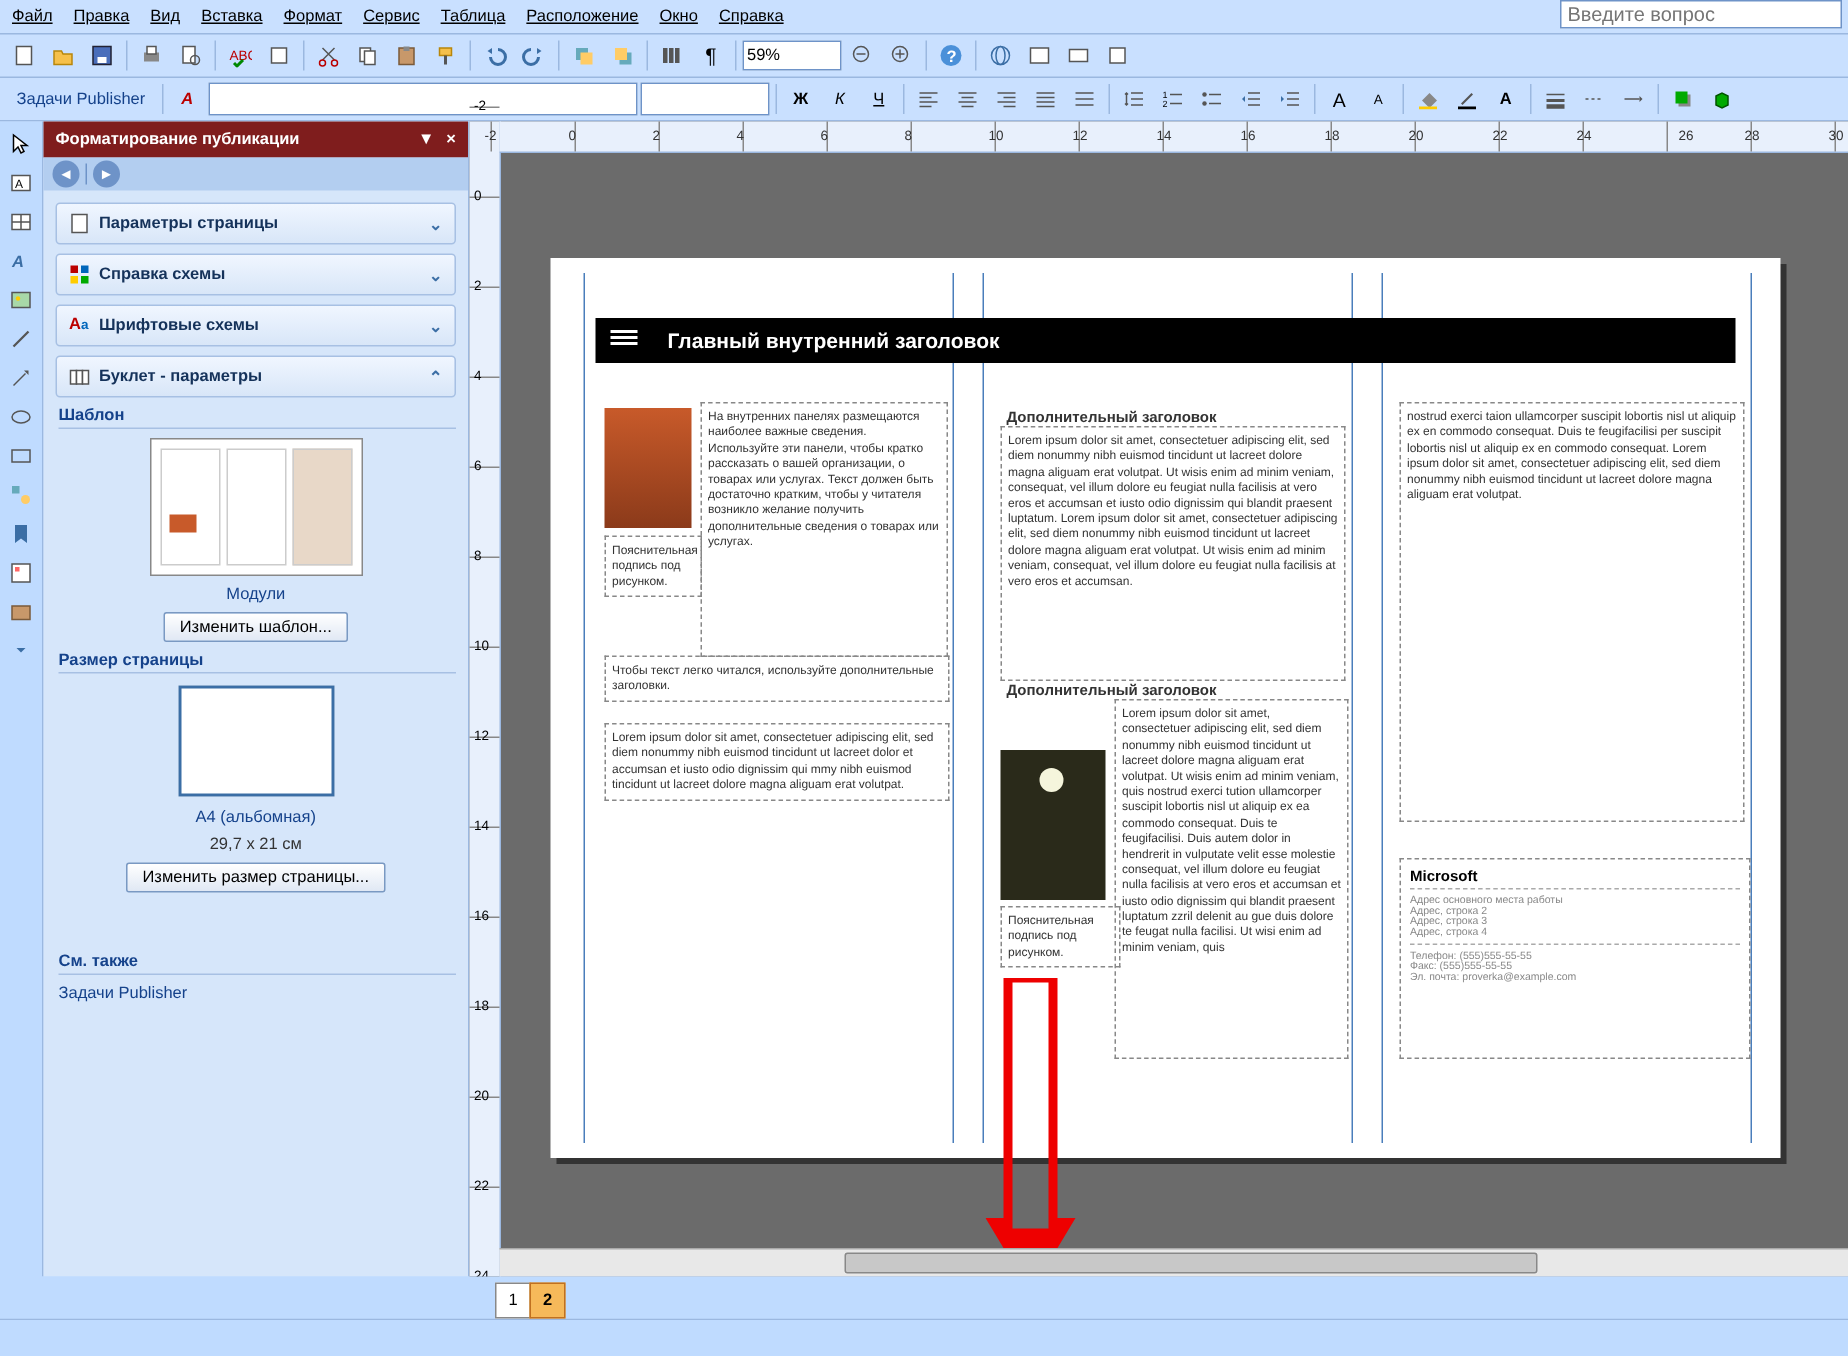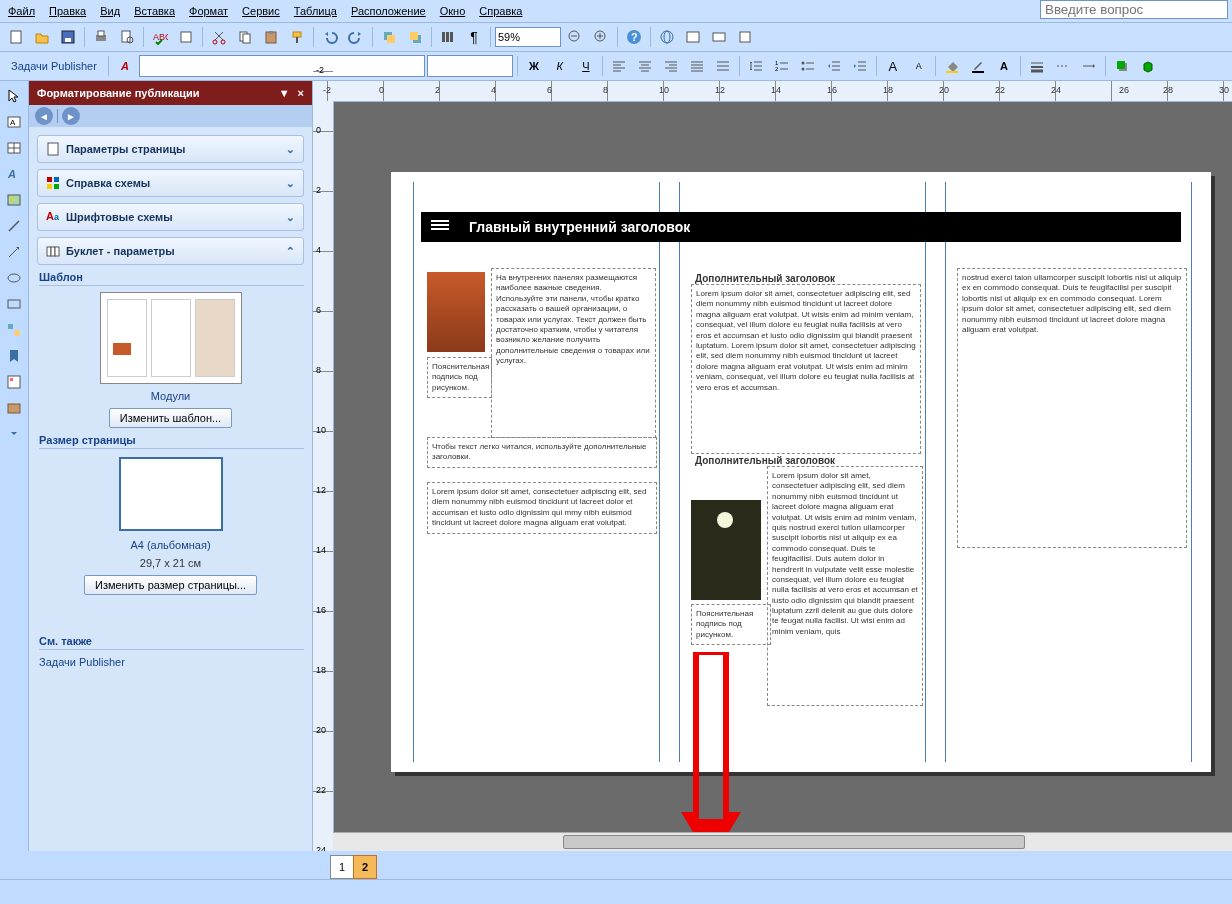--- a/index.html
+++ b/index.html
@@ -29,21 +29,21 @@
 .subhead{color:#15428B;font-weight:bold;margin:6px 0 4px 2px;border-bottom:1px solid #A7C0E3;padding-bottom:2px}
 .thumb{width:140px;height:90px;background:#fff;border:1px solid #888;margin:6px auto;display:block;position:relative}
 .thumbcap{text-align:center;color:#15428B;margin-bottom:6px}
 .btn{display:block;margin:4px auto;background:linear-gradient(#fff,#E0E8F4);border:1px solid #7A99C2;border-radius:2px;padding:3px 10px;font-size:11px;cursor:default}
 .pagesizebox{width:100px;height:70px;border:2px solid #3B6EA5;margin:8px auto;background:#fff}
 .seealso{margin-top:40px}
 .link{color:#15428B;margin:6px 2px;cursor:default}
 .canvaswrap{flex:1;position:relative;background:#6B6B6B;display:flex;flex-direction:column}
 .rulertop{height:20px;background:#E8F0FC;border-bottom:1px solid #9BB8E0;position:relative;margin-left:20px}
 .rulerleft{width:20px;background:#E8F0FC;border-right:1px solid #9BB8E0;position:absolute;left:0;top:0;bottom:0}
-.canvas{flex:1;overflow:hidden;position:relative;margin-left:28px}
+.canvas{flex:1;overflow:hidden;position:relative;margin-left:4px}
 .page{position:absolute;left:50px;top:70px;width:820px;height:600px;background:#fff;box-shadow:4px 4px 0 #333}
 .col{position:absolute;top:10px;bottom:10px;border-left:1px solid #4A7EBB;border-right:1px solid #4A7EBB}
 .c1{left:22px;width:245px}
 .c2{left:288px;width:245px}
 .c3{left:554px;width:245px}
 .titlebar{position:absolute;left:30px;right:30px;top:40px;height:30px;background:#000;color:#fff;display:flex;align-items:center;padding:0 10px;font-size:14px;font-weight:bold}
 .titlebar .tico{width:18px;height:14px;margin-right:20px;display:flex;flex-direction:column;gap:2px}
 .titlebar .tico span{height:2px;background:#fff}
 .tbox{position:absolute;border:1px dashed #888;padding:4px;font-size:8px;line-height:1.3;color:#333}
 .img1{position:absolute;left:36px;top:100px;width:58px;height:80px;background:linear-gradient(#C85A2A,#8B3A1A)}
@@ -627,20 +627,30 @@
 
         <div class="tbox" style="left:300px;top:96px;width:220px;font-weight:bold;font-size:10px;border:none">Дополнительный заголовок</div>
         <div class="tbox" style="left:300px;top:112px;width:220px;height:160px">Lorem ipsum dolor sit amet, consectetuer adipiscing elit, sed diem nonummy nibh euismod tincidunt ut lacreet dolore magna aliguam erat volutpat. Ut wisis enim ad minim veniam, consequat, vel illum dolore eu feugiat nulla facilisis at vero eros et accumsan et iusto odio dignissim qui blandit praesent luptatum. Lorem ipsum dolor sit amet, consectetuer adipiscing elit, sed diem nonummy nibh euismod tincidunt ut lacreet dolore magna aliguam erat volutpat. Ut wisis enim ad minim veniam, consequat, vel illum dolore eu feugiat nulla facilisis at vero eros et accumsan.</div>
         <div class="tbox" style="left:300px;top:278px;width:220px;font-weight:bold;font-size:10px;border:none">Дополнительный заголовок</div>
         <div class="tbox" style="left:376px;top:294px;width:146px;height:230px">Lorem ipsum dolor sit amet, consectetuer adipiscing elit, sed diem nonummy nibh euismod tincidunt ut lacreet dolore magna aliguam erat volutpat. Ut wisis enim ad minim veniam, quis nostrud exerci tution ullamcorper suscipit lobortis nisl ut aliquip ex ea commodo consequat. Duis te feugifacilisi. Duis autem dolor in hendrerit in vulputate velit esse molestie consequat, vel illum dolore eu feugiat nulla facilisis at vero eros et accumsan et iusto odio dignissim qui blandit praesent luptatum zzril delenit au gue duis dolore te feugat nulla facilisi. Ut wisi enim ad minim veniam, quis</div>
         <div class="img2"></div>
         <div class="moon"></div>
         <div class="tbox" style="left:300px;top:432px;width:70px">Пояснительная подпись под рисунком.</div>
 
         <div class="tbox" style="left:566px;top:96px;width:220px;height:270px">nostrud exerci taion ullamcorper suscipit lobortis nisl ut aliquip ex en commodo consequat. Duis te feugifacilisi per suscipit lobortis nisl ut aliquip ex en commodo consequat. Lorem ipsum dolor sit amet, consectetuer adipiscing elit, sed diem nonummy nibh euismod tincidunt ut lacreet dolore magna aliguam erat volutpat.</div>
+        <div class="microbox">
+          <div style="font-weight:bold;font-size:10px;border-bottom:1px dashed #aaa;padding-bottom:2px;margin-bottom:4px">Microsoft</div>
+          <div style="white-space:pre-line;color:#888;font-size:7px;border-bottom:1px dashed #aaa;padding-bottom:4px;margin-bottom:4px">Адрес основного места работы
+Адрес, строка 2
+Адрес, строка 3
+Адрес, строка 4</div>
+          <div style="white-space:pre-line;color:#888;font-size:7px">Телефон: (555)555-55-55
+Факс: (555)555-55-55
+Эл. почта: proverka@example.com</div>
+        </div>
       </div>
 
       <svg class="arrow" width="70" height="220">
         <rect x="15" y="0" width="30" height="170" fill="none" stroke="#E00" stroke-width="6"></rect>
         <path d="M0 160 L30 210 L60 160 L45 160 L45 170 L15 170 L15 160 Z" fill="#E00"></path>
       </svg>
     </div>
     <div class="scrollh">
       <div class="thumbh"></div>
     </div>

